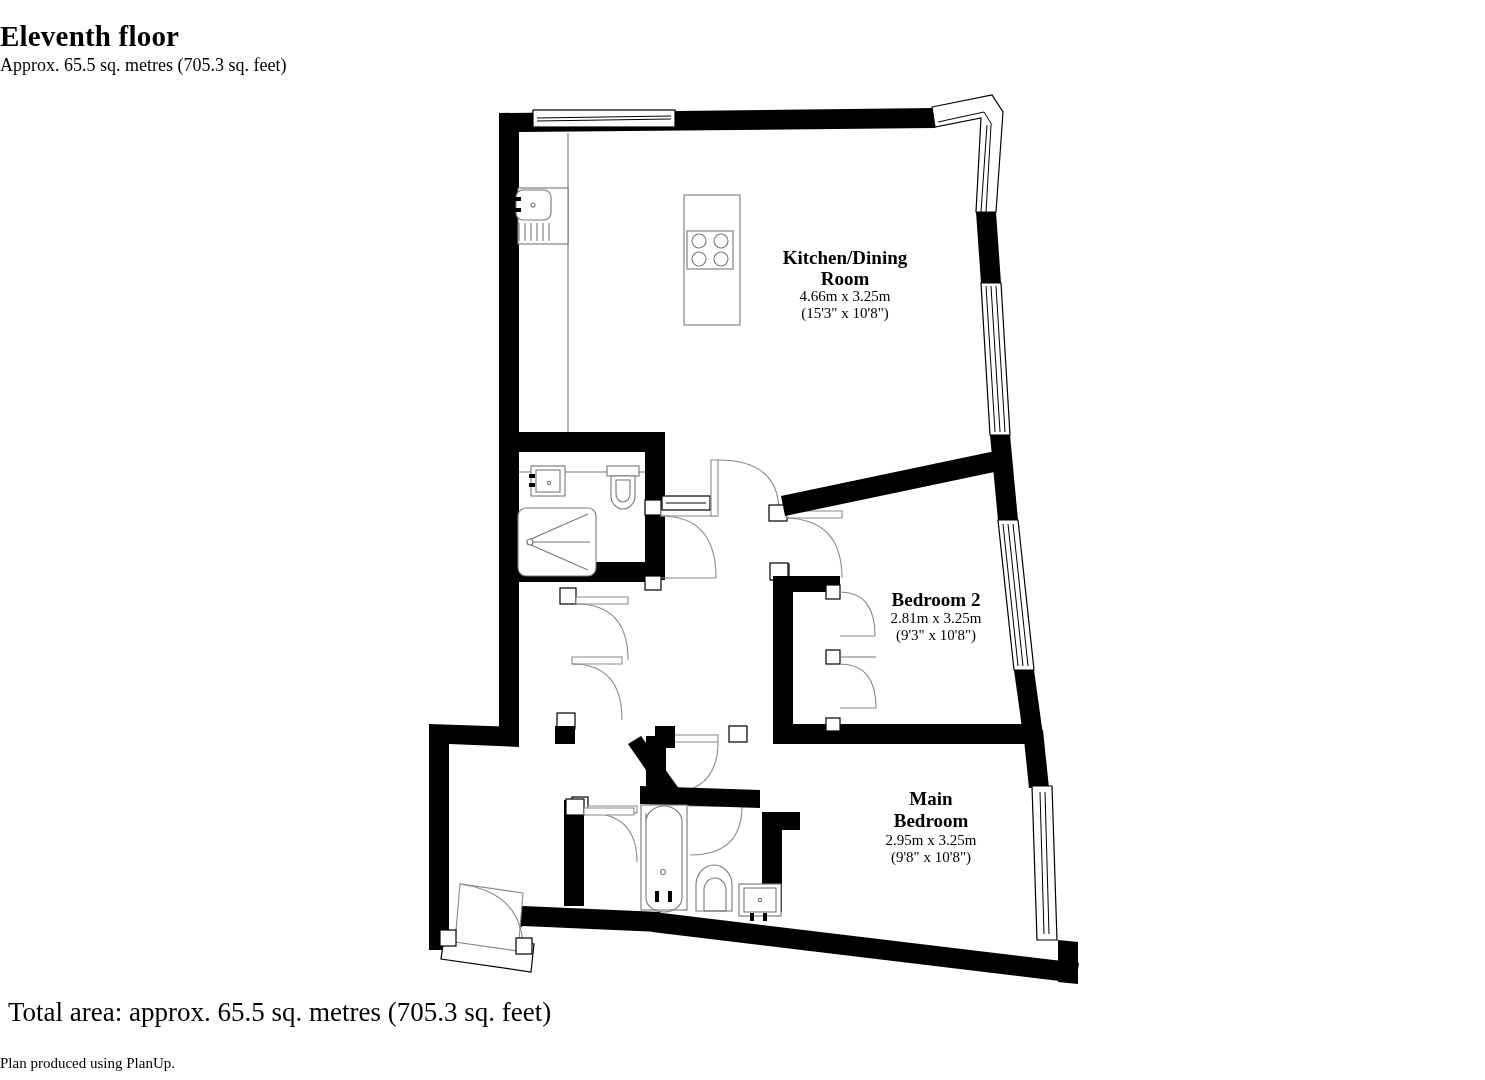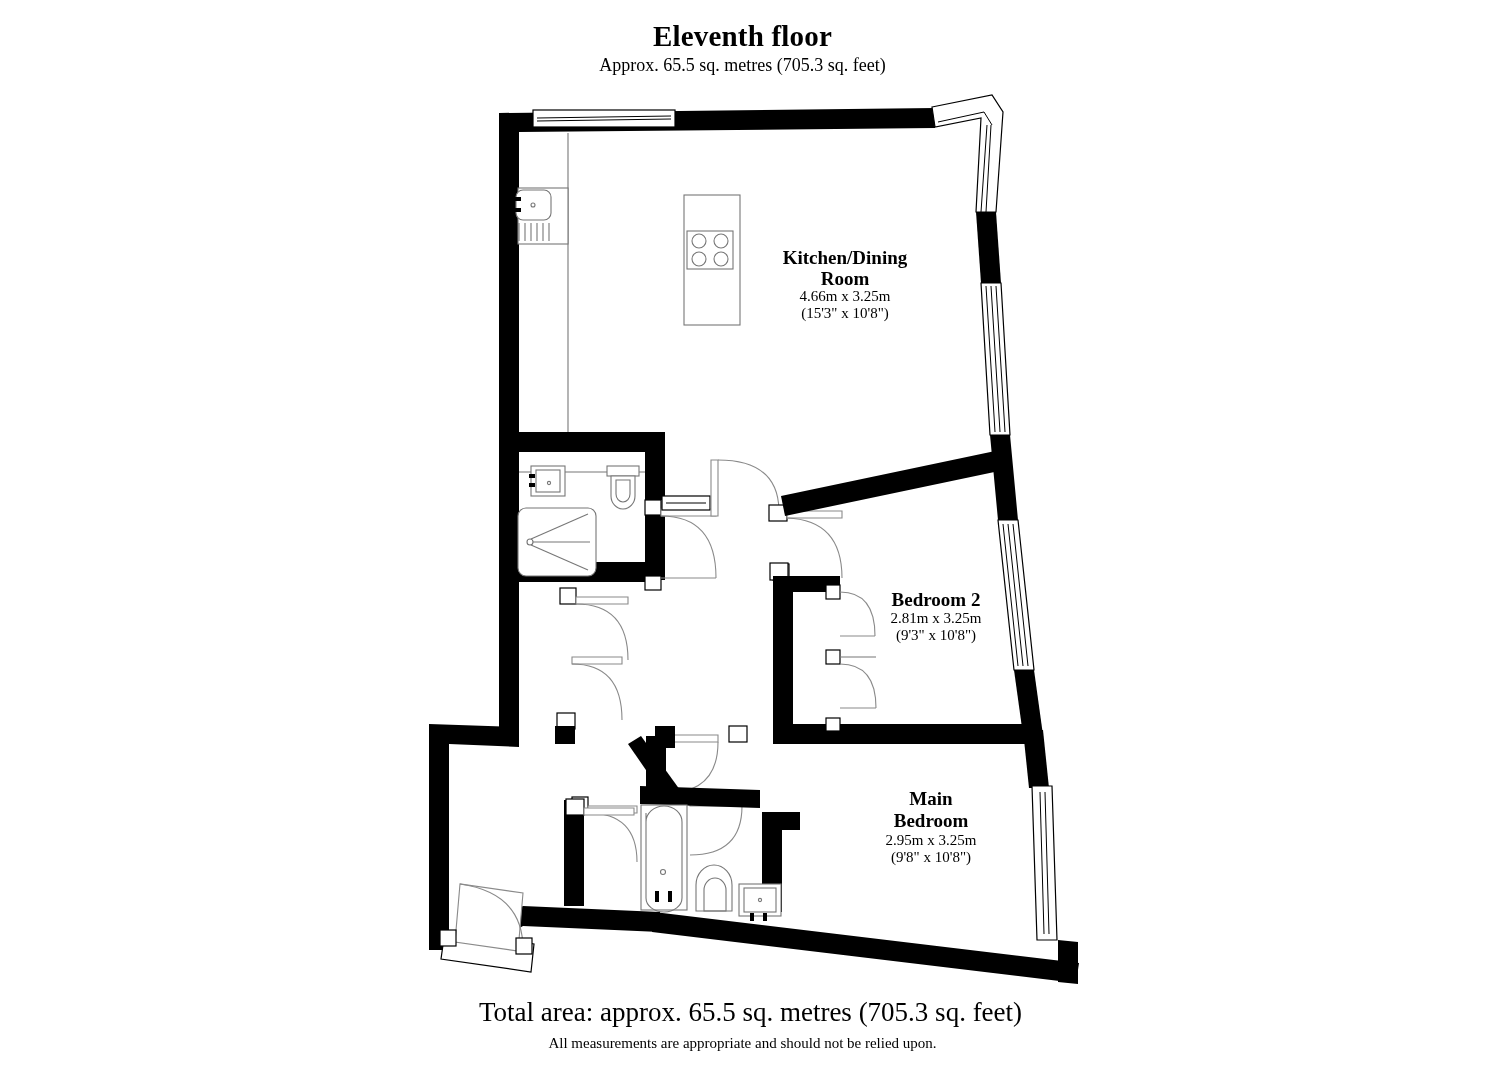--- a/index.html
+++ b/index.html
@@ -18,21 +18,21 @@
   #sheet {
     position: absolute;
     inset: 0;
     width: 1485px;
     height: 1080px;
   }
   .hdr {
     position: absolute;
     left: 0;
     width: 1485px;
-    text-align: center;
+    text-align: left;
   }
   #plan-title {
     top: 20px;
     font-size: 29px;
     font-weight: bold;
     letter-spacing: 0.2px;
   }
   #plan-subtitle {
     top: 55px;
     font-size: 18px;
@@ -374,15 +374,15 @@
     <g>
       <text class="rm-name" x="931" y="805">Main</text>
       <text class="rm-name" x="931" y="827">Bedroom</text>
       <text class="rm-dim" x="931" y="845">2.95m x 3.25m</text>
       <text class="rm-dim" x="931" y="862">(9'8" x 10'8")</text>
     </g>
 
   </svg>
 
   <div class="hdr" id="total-area">Total area: approx. 65.5 sq. metres (705.3 sq. feet)</div>
-  <div class="hdr" id="disclaimer-1">All measurements are appropriate and should not be relied upon.</div>
+  <div class="hdr" id="disclaimer-2">Plan produced using PlanUp.</div>
 
 </div>
 
 </body></html>

